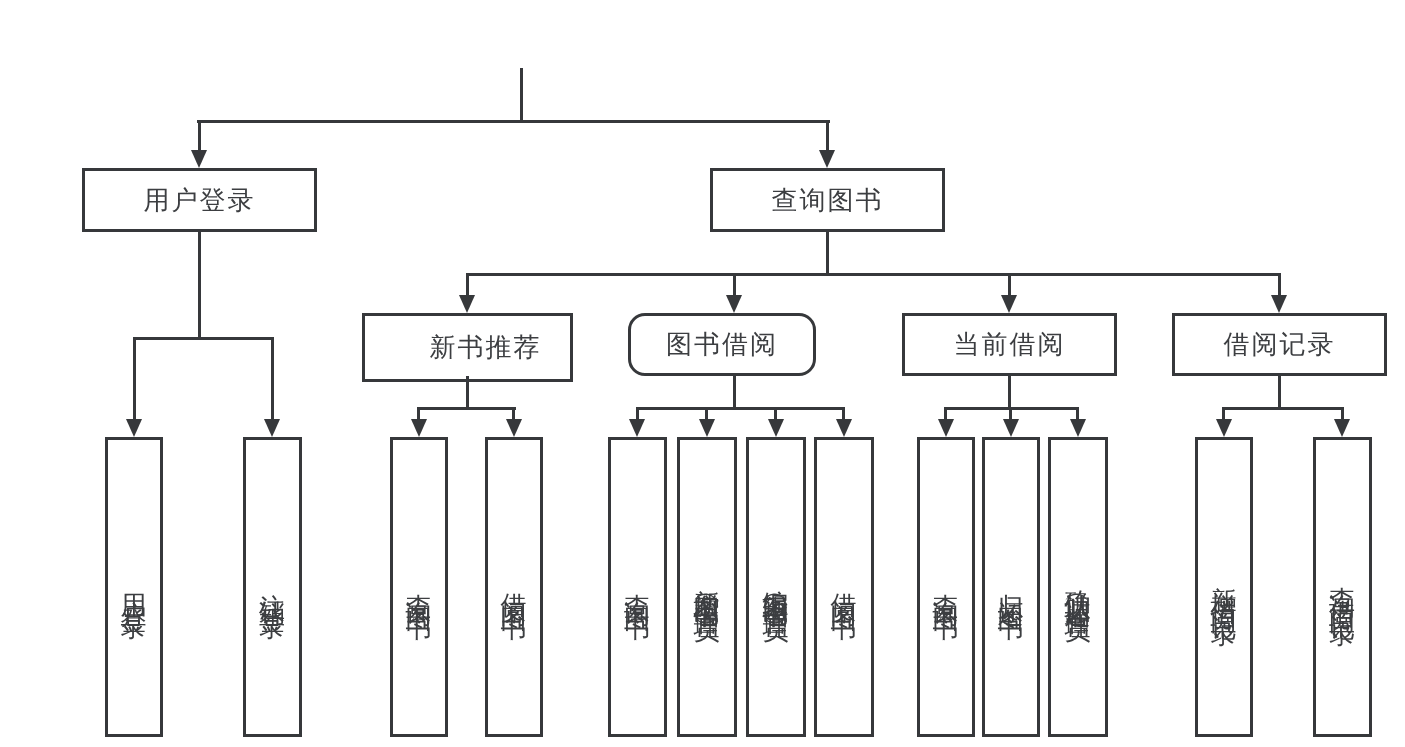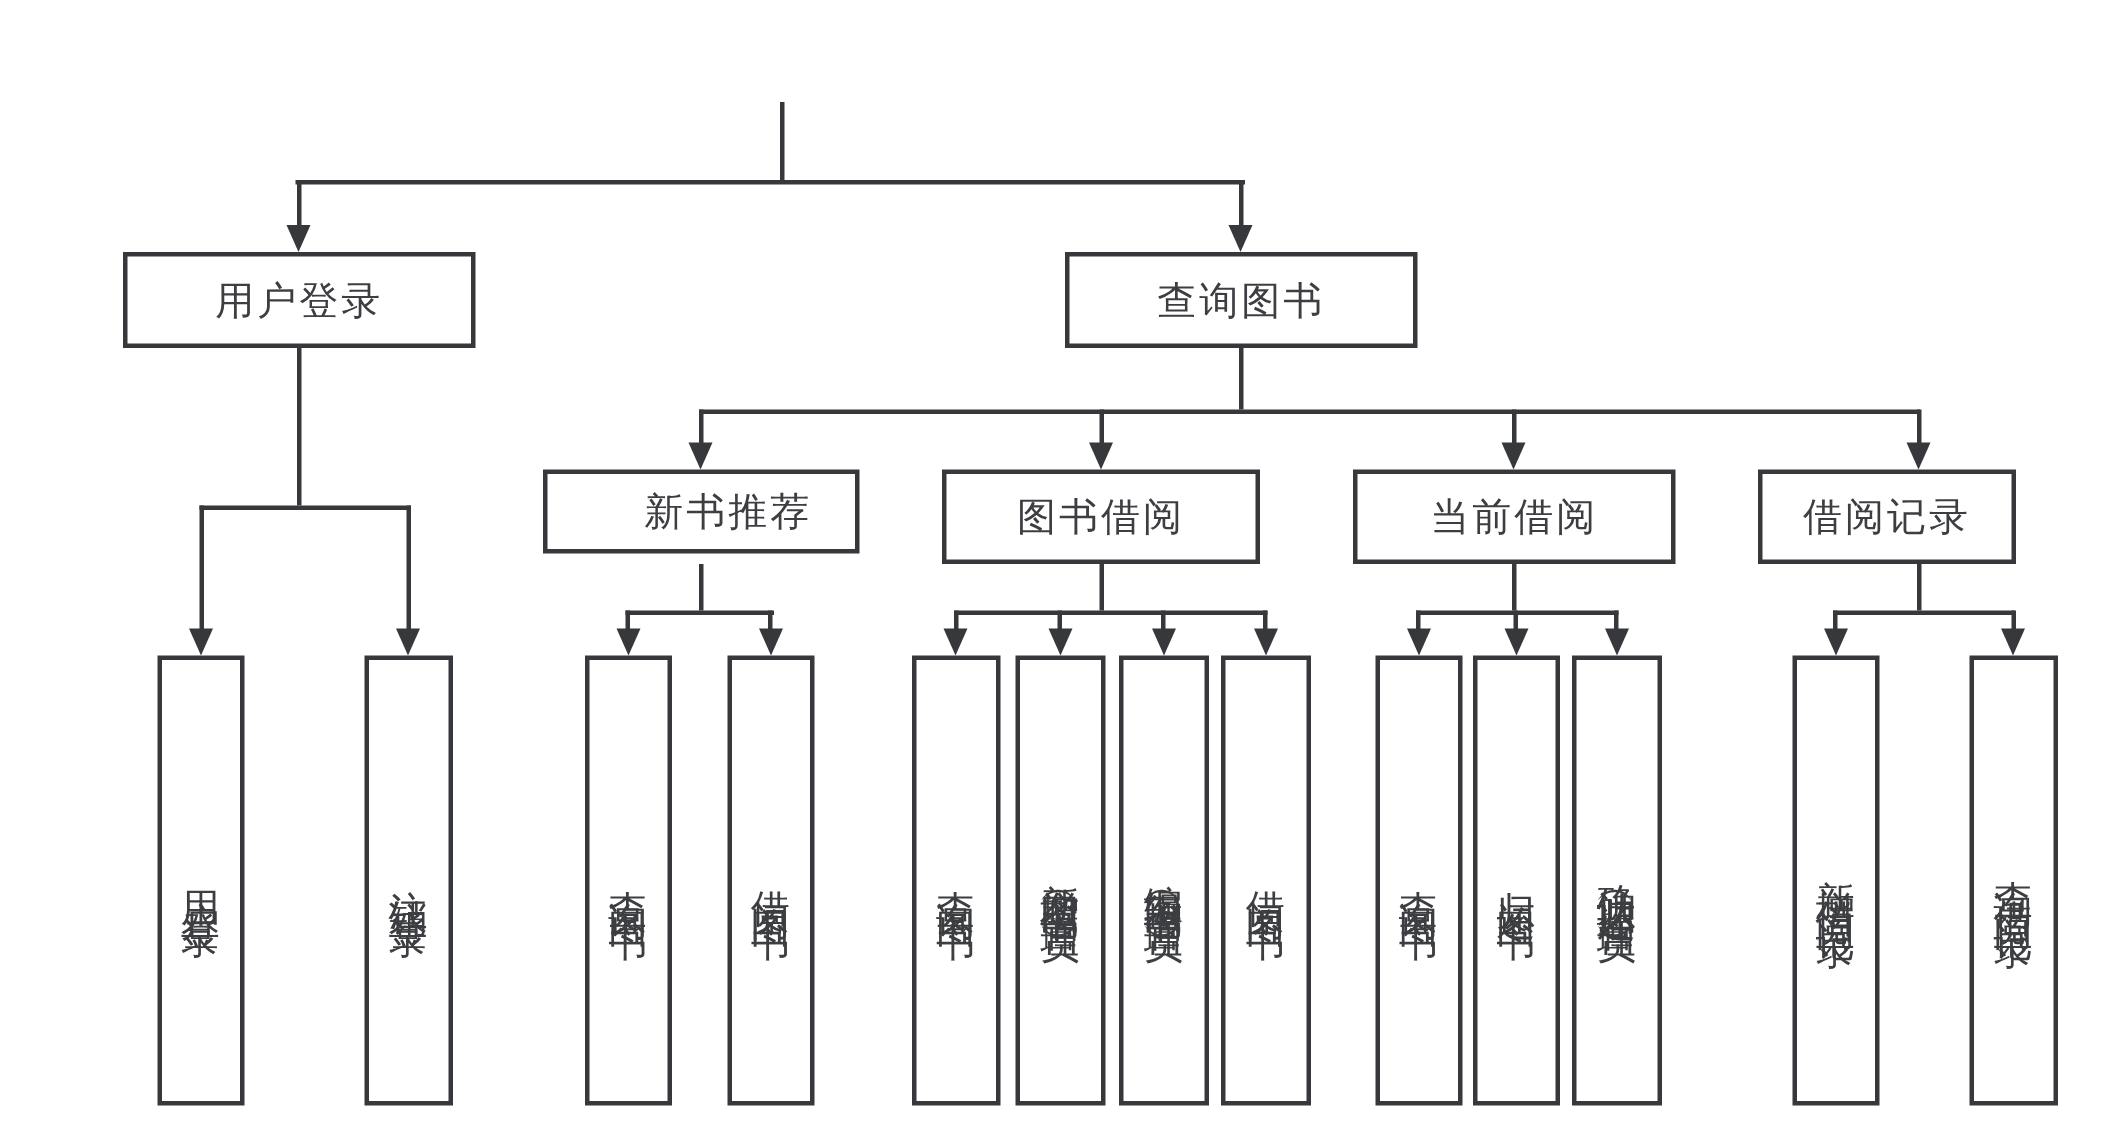--- a/index.html
+++ b/index.html
@@ -90,30 +90,30 @@
   <div class="hl" style="left:466px;top:273px;width:814px;"></div>
   <div class="vl" style="left:466px;top:273px;height:24px;"></div>
   <div class="ar" style="left:459px;top:295px;"></div>
   <div class="vl" style="left:733px;top:273px;height:24px;"></div>
   <div class="ar" style="left:726px;top:295px;"></div>
   <div class="vl" style="left:1008px;top:273px;height:24px;"></div>
   <div class="ar" style="left:1001px;top:295px;"></div>
   <div class="vl" style="left:1278px;top:273px;height:24px;"></div>
   <div class="ar" style="left:1271px;top:295px;"></div>
 
-  <div class="hbox" style="left:362px;top:313px;width:211px;height:56px;padding-left:36px;">
+  <div class="hbox" style="left:362px;top:313px;width:211px;height:69px;padding-left:36px;">
     <span>新书推荐</span>
   </div>
-  <div class="hbox" style="left:628px;top:313px;width:212px;height:63px;">
+  <div class="hbox" style="left:628px;top:313px;width:188px;height:63px;border-radius:17px;">
     <span>图书借阅</span>
   </div>
   <div class="hbox" style="left:902px;top:313px;width:215px;height:63px;">
     <span>当前借阅</span>
   </div>
-  <div class="hbox" style="left:1172px;top:313px;width:172px;height:63px;">
+  <div class="hbox" style="left:1172px;top:313px;width:215px;height:63px;">
     <span>借阅记录</span>
   </div>
 
   <div class="vl" style="left:466px;top:376px;height:31px;"></div>
   <div class="hl" style="left:417px;top:407px;width:99px;"></div>
   <div class="vl" style="left:417px;top:407px;height:13px;"></div>
   <div class="ar" style="left:411px;top:419px;"></div>
   <div class="vl" style="left:512px;top:407px;height:13px;"></div>
   <div class="ar" style="left:506px;top:419px;"></div>
 

